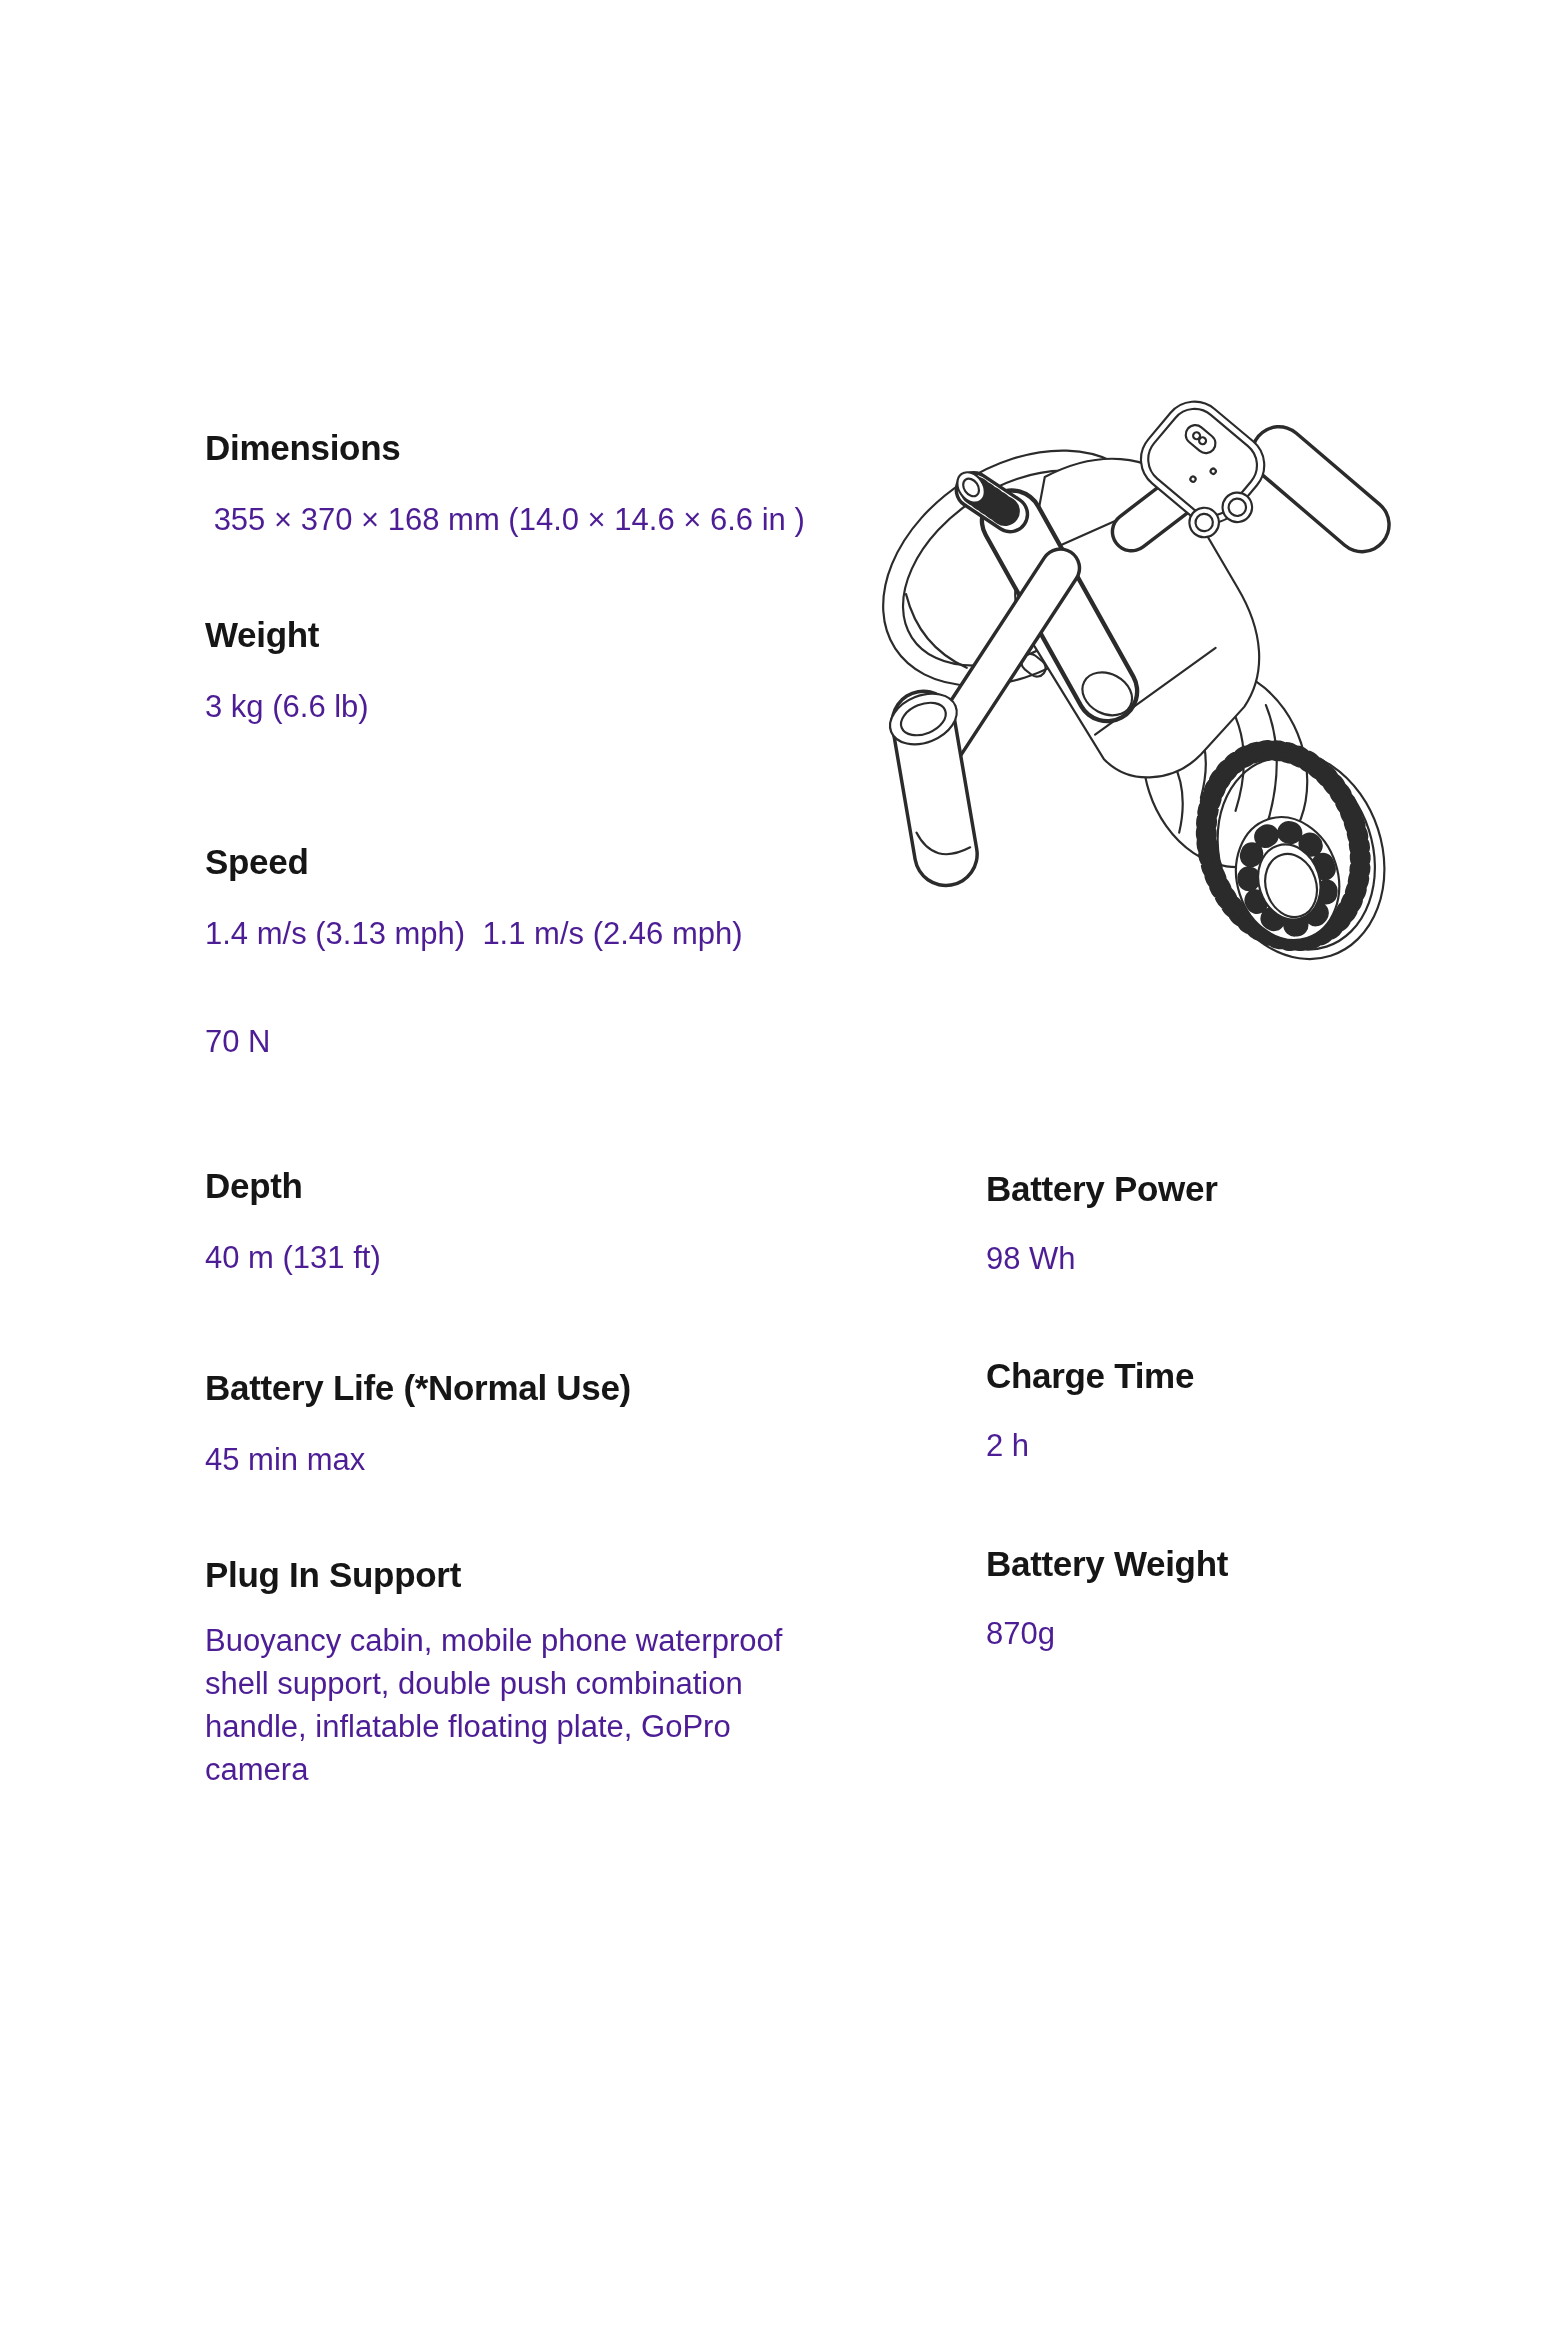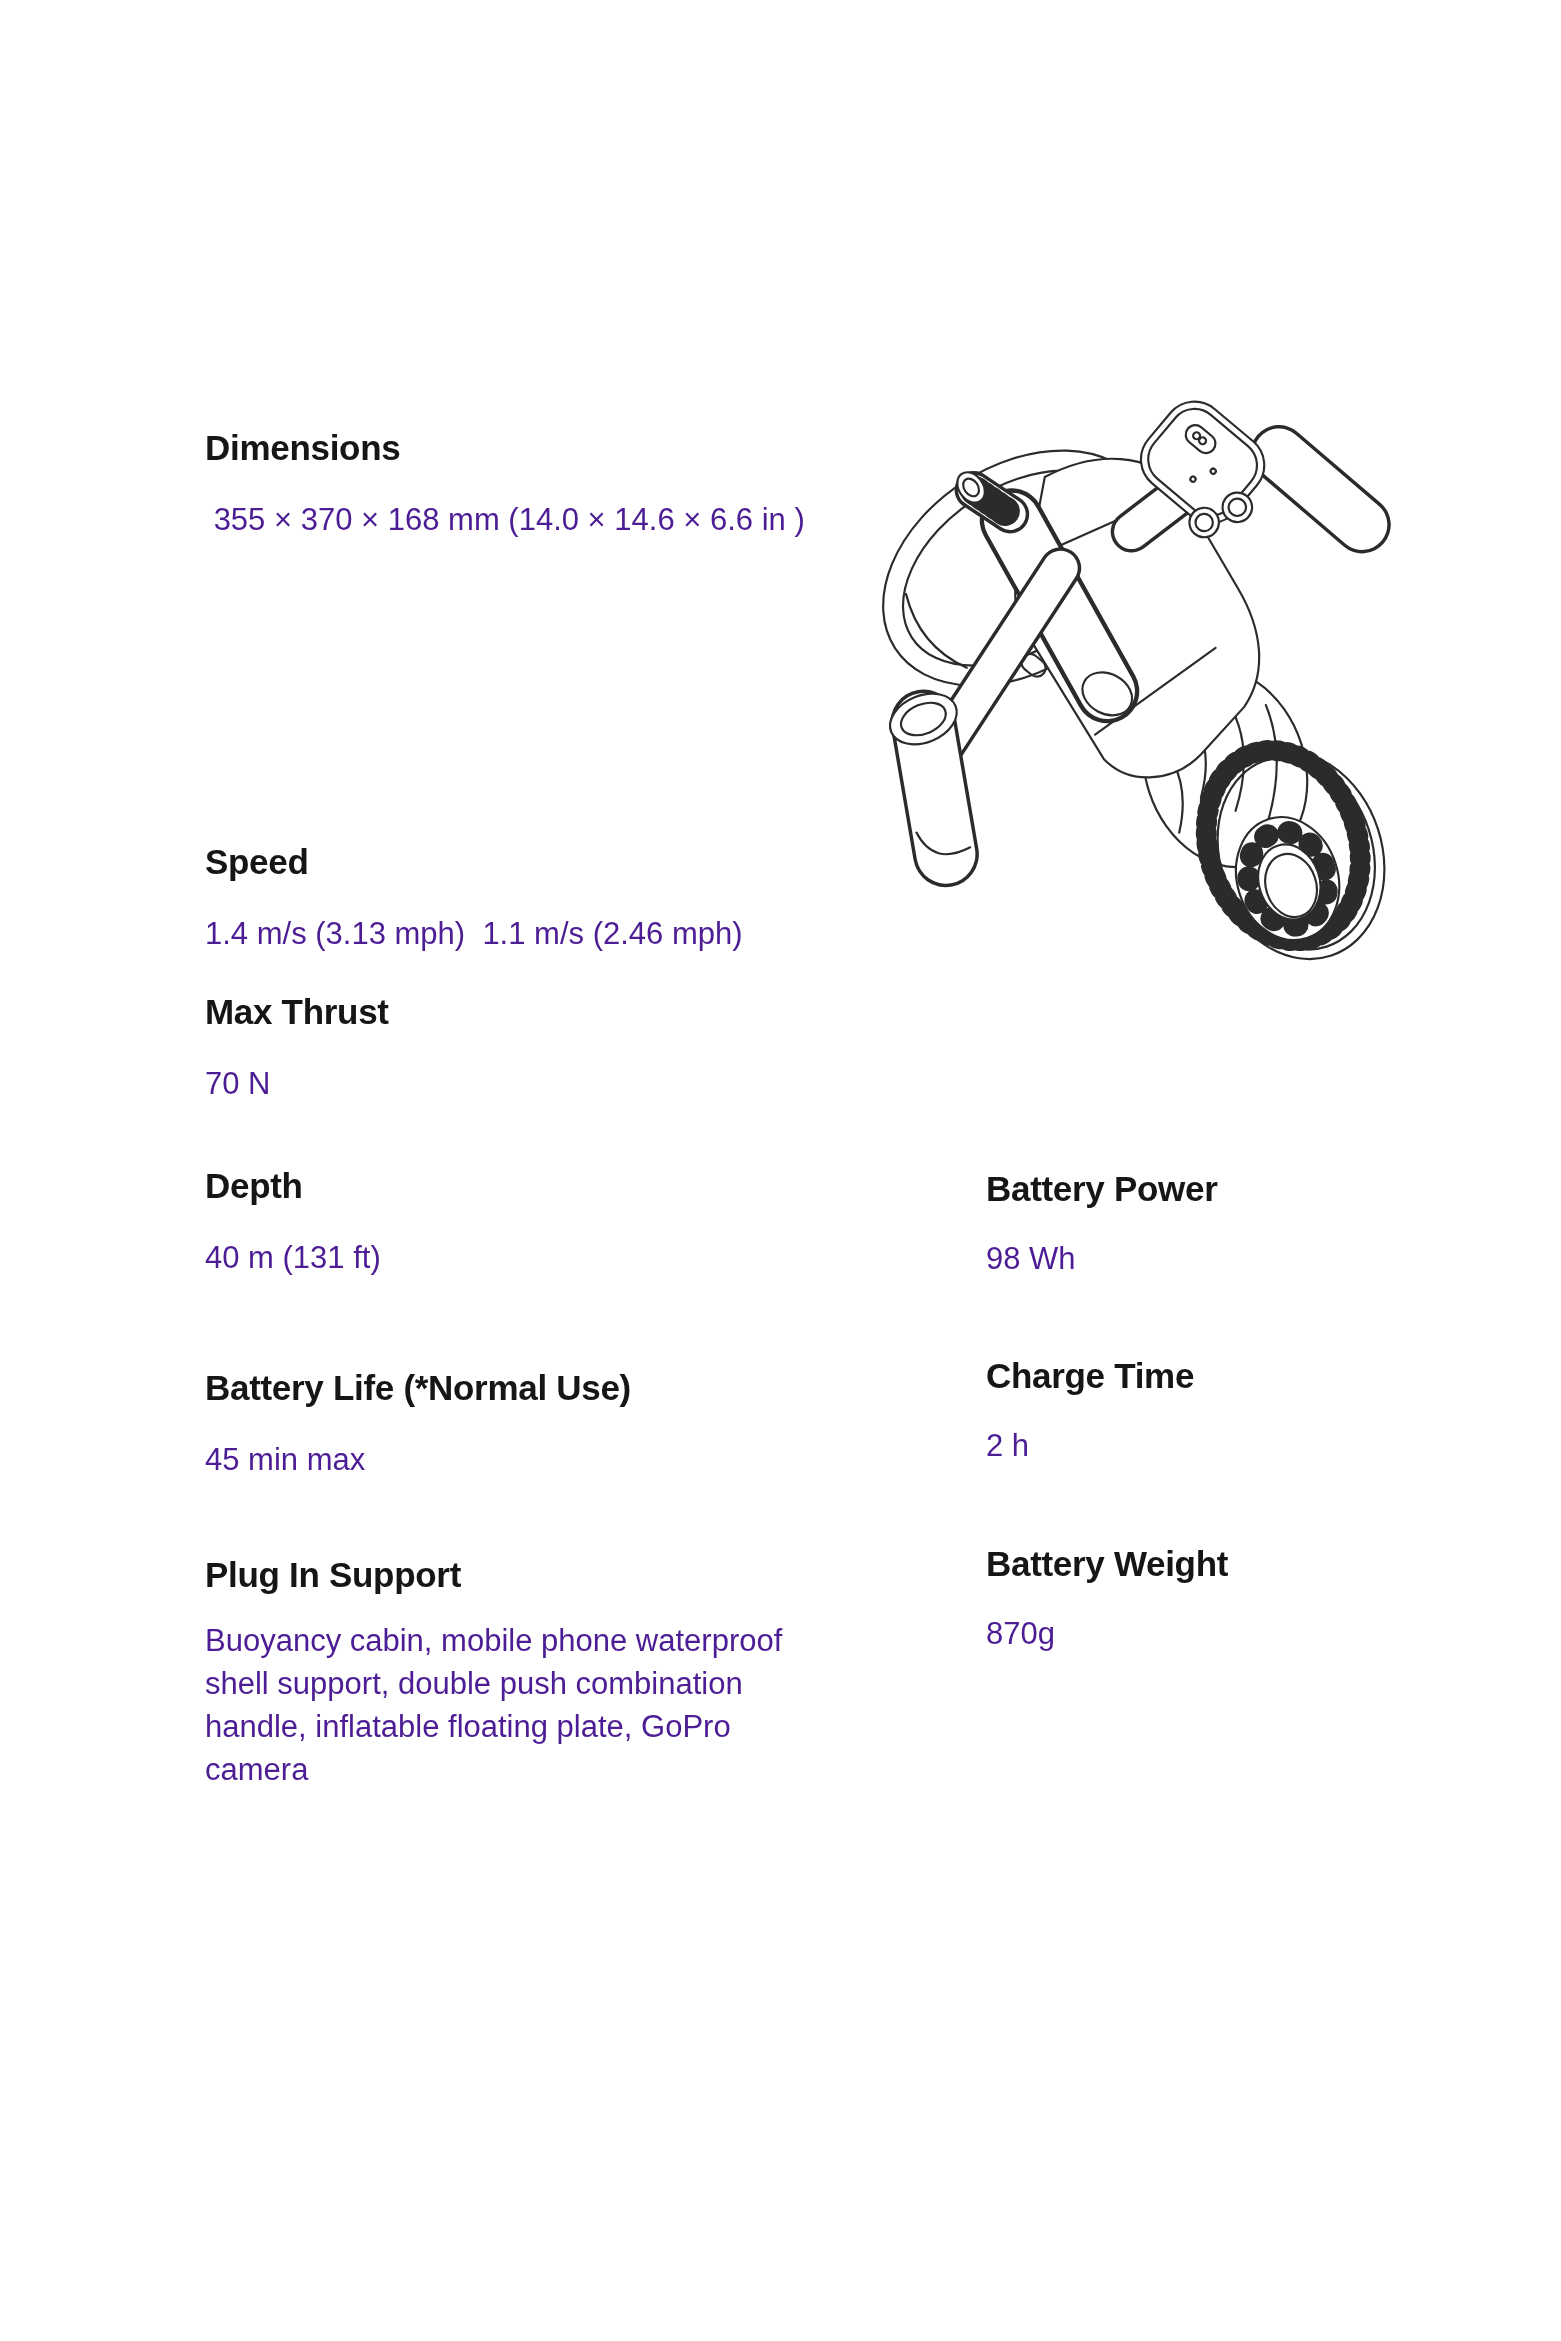--- a/index.html
+++ b/index.html
@@ -43,28 +43,31 @@
 </head>
 <body>
 
 <div id="canvas">
 
   <section class="spec" style="left:189px;top:427px">
     <h2 class="spec-label">Dimensions</h2>
     <p class="spec-value"> 355 × 370 × 168 mm (14.0 × 14.6 × 6.6 in )</p>
   </section>
 
+  <section class="spec" style="left:189px;top:614px">
+    <h2 class="spec-label">Weight</h2>
+    <p class="spec-value">3 kg (6.6 lb)</p>
+  </section>
 
   <section class="spec" style="left:189px;top:841px">
     <h2 class="spec-label">Speed</h2>
     <p class="spec-value">1.4 m/s (3.13 mph)  1.1 m/s (2.46 mph)</p>
   </section>
 
   <section class="spec" style="left:189px;top:991px">
-    <h2 class="spec-label">Max Thrust</h2>
     <p class="spec-value">70 N</p>
   </section>
 
   <section class="spec" style="left:189px;top:1165px">
     <h2 class="spec-label">Depth</h2>
     <p class="spec-value">40 m (131 ft)</p>
   </section>
 
   <section class="spec" style="left:189px;top:1367px">
     <h2 class="spec-label">Battery Life (*Normal Use)</h2>

